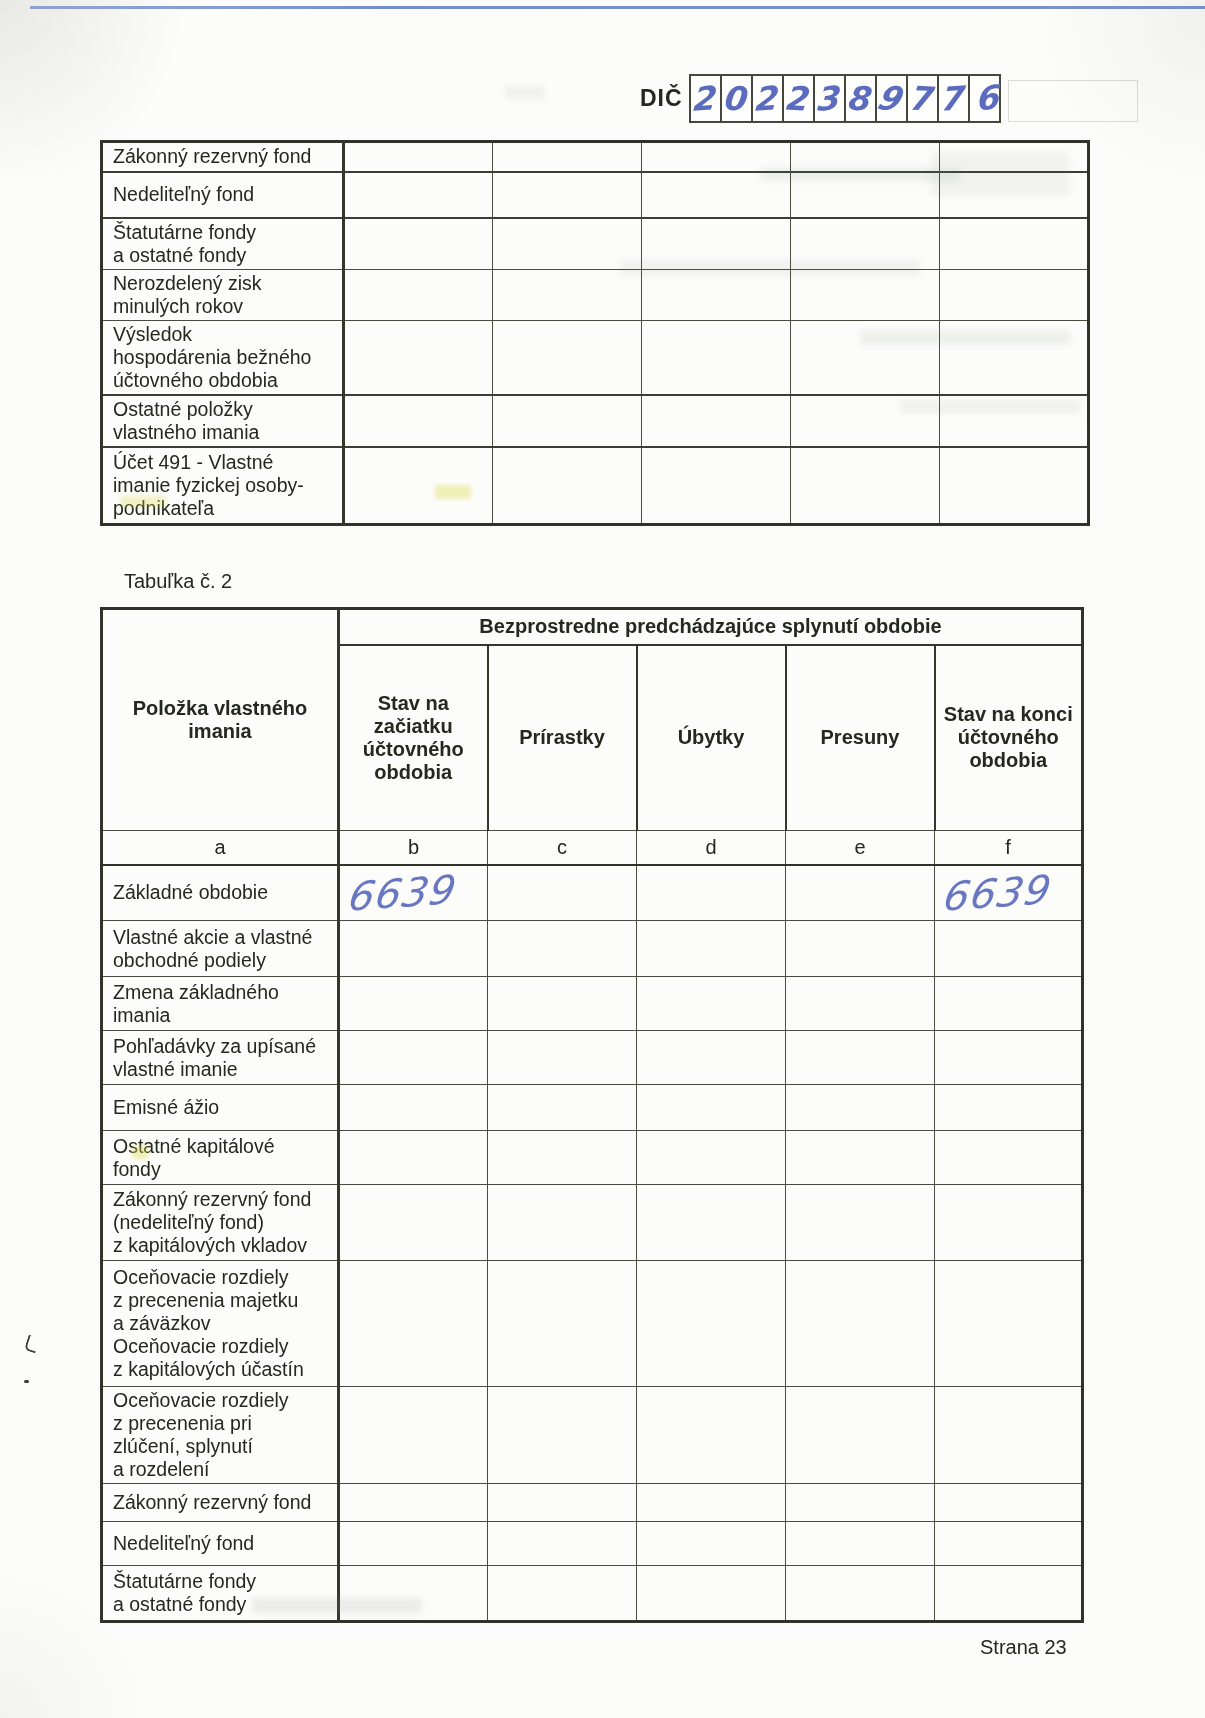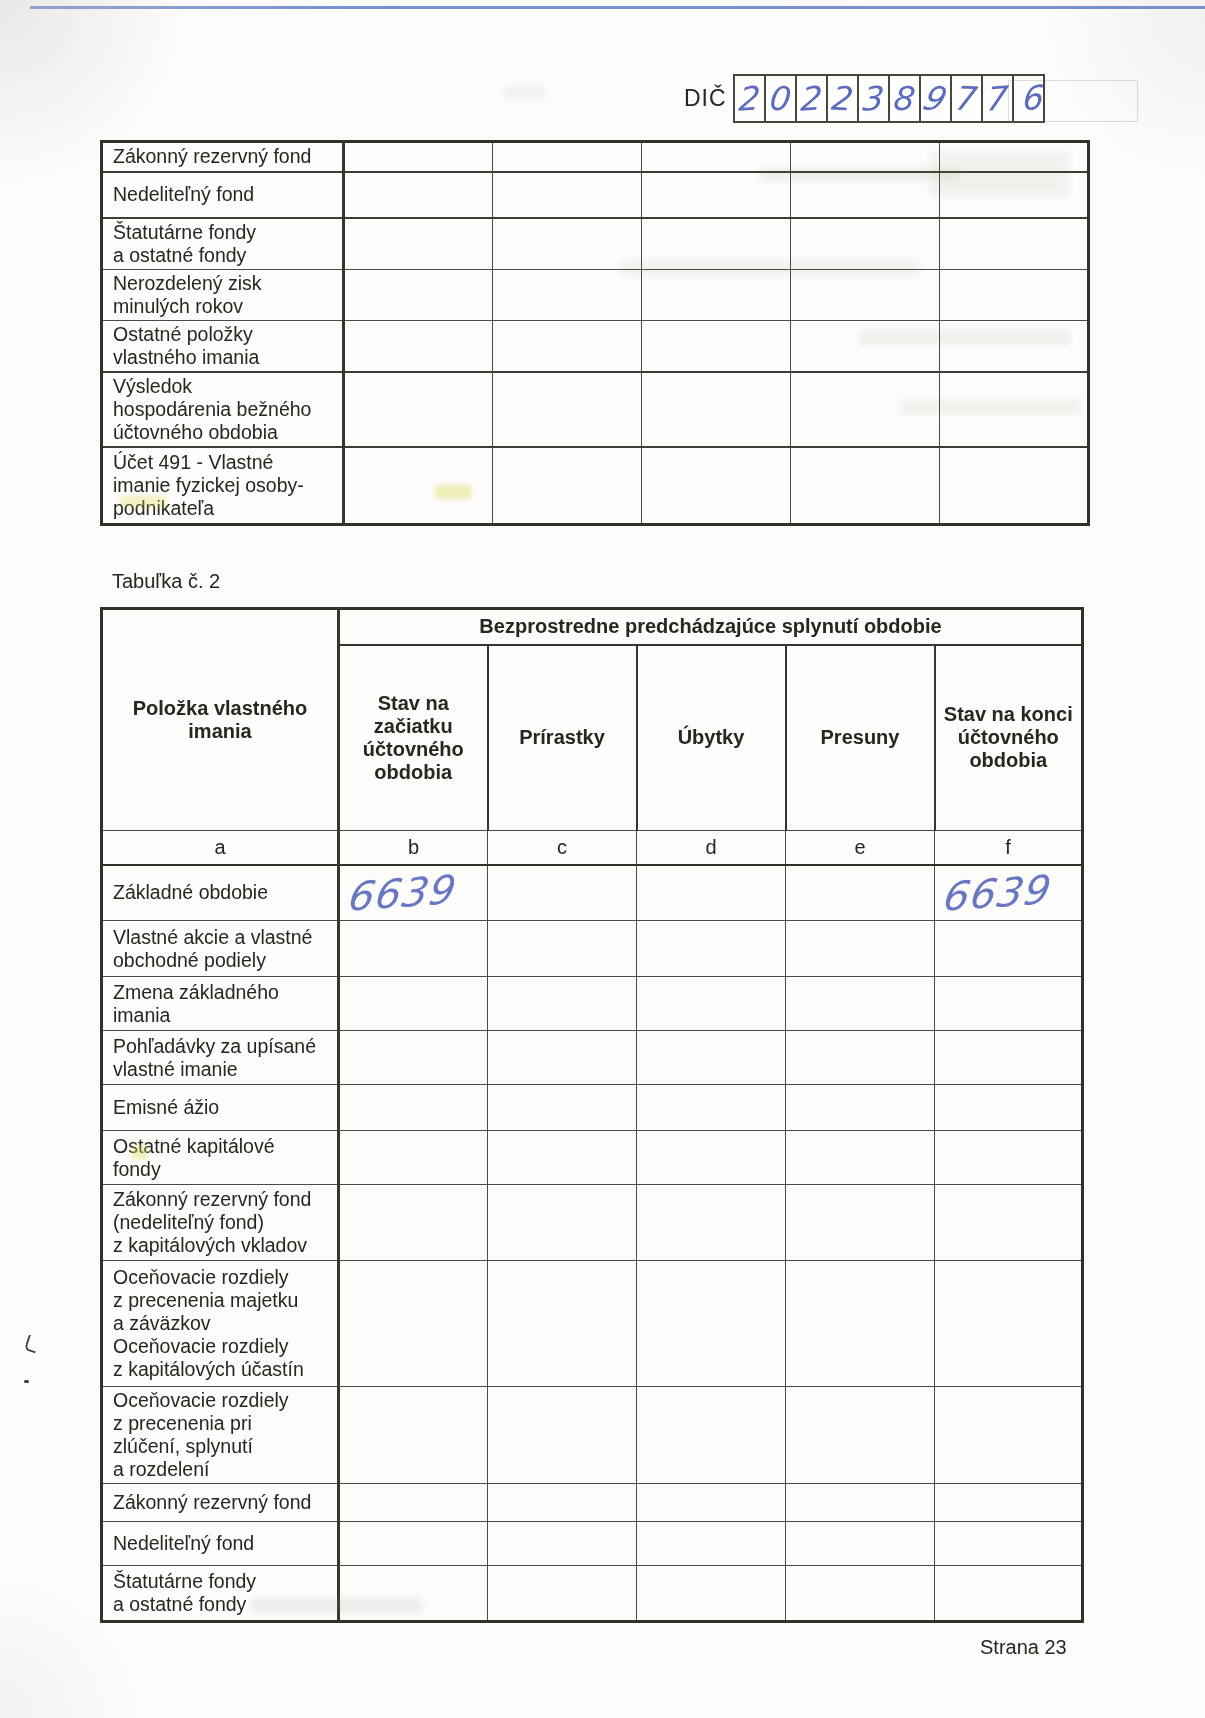--- a/index.html
+++ b/index.html
@@ -10,41 +10,41 @@
     background:
       radial-gradient(circle at 0% 0%, rgba(110,115,105,.14), transparent 9%),
       radial-gradient(circle at 100% 1%, rgba(110,115,105,.08), transparent 8%),
       radial-gradient(circle at 0% 100%, rgba(110,115,105,.07), transparent 7%),
       #fcfcfa;
   }
   .topline{position:absolute;left:30px;top:6px;width:1175px;height:3px;
     background:linear-gradient(90deg, rgba(70,100,180,.55), rgba(80,115,200,.8) 30%, rgba(70,100,185,.7));}
   .title-box{position:absolute;left:110px;top:72px;width:312px;height:40px;
     border:2px solid #3c4036;display:flex;align-items:center;padding-left:14px;font-size:21px;}
-  .dic-wrap{position:absolute;left:684px;top:74px;display:flex;align-items:center;}
+  .dic-wrap{position:absolute;left:640px;top:74px;display:flex;align-items:center;font-weight:bold;}
   .dic-label{font-size:23px;letter-spacing:1px;margin-right:8px;}
   .dic-boxes{display:flex;}
   .dic-box{width:29px;height:45px;border:2px solid #43473c;margin-left:-2px;
     display:flex;align-items:center;justify-content:center;overflow:visible;background:rgba(255,255,255,.6);}
   .hw{font-family:"DejaVu Sans",sans-serif;font-style:italic;color:#5b6cbe;}
   .dic-box .hw{font-size:33px;display:inline-block;transform:skewX(-9deg) rotate(-4deg);}
   .dic-box:nth-child(even) .hw{transform:skewX(-5deg) rotate(3deg);}
   .dic-box:nth-child(7) .hw{transform:skewX(-13deg) rotate(7deg);}
   .dic-box:nth-child(10) .hw{transform:skewX(-10deg) rotate(-8deg) translateX(5px);}
   .hw-val{font-size:40px;display:inline-block;transform:skewX(-14deg) rotate(-4deg);
     letter-spacing:1px;opacity:.92;line-height:1;}
 
   table{border-collapse:collapse;table-layout:fixed;position:absolute;left:100px;background:transparent;}
   td{border:1.6px solid #484c42;font-size:19.5px;line-height:23px;vertical-align:middle;
      padding:2px 6px;overflow:visible;}
   .t1{top:140px;width:987px;border:3px solid #2f332a;}
   .t2{top:607px;width:981px;border:3px solid #2f332a;}
   td.lbl{white-space:pre-line;border-right:3px solid #33372d;padding-left:10px;}
   tr.thickb td{border-bottom:2.4px solid #3a3e34;}
-  .t2cap{position:absolute;left:112px;top:570px;font-size:20px;}
+  .t2cap{position:absolute;left:124px;top:570px;font-size:20px;}
   td.mh{font-weight:bold;text-align:center;font-size:20px;border-bottom:2.6px solid #33372d;}
   td.ahead{font-weight:bold;text-align:center;white-space:pre-line;font-size:20px;
      border-right:3px solid #33372d;border-bottom:1.4px solid #484c42;}
   td.sh{font-weight:bold;text-align:center;white-space:pre-line;font-size:20px;
      border-left:2.6px solid #33372d;border-bottom:1.4px solid #484c42;}
   td.lt{text-align:center;font-size:20px;border-bottom:2.8px solid #2f332a;padding:2px;}
   td.cell{background:transparent;}
   td.hwcell{padding-left:10px;vertical-align:middle;}
   .footer{position:absolute;left:980px;top:1636px;font-size:20px;}
 
@@ -139,33 +139,33 @@
     </tr>
     <tr style="height:48px">
       <td class="lbl">Nerozdelený zisk
 minulých rokov</td>
       <td class="cell"></td>
           <td class="cell"></td>
           <td class="cell"></td>
           <td class="cell"></td>
           <td class="cell"></td>
     </tr>
-    <tr style="height:48px" class="thickb">
-      <td class="lbl">Ostatné položky
-vlastného imania</td>
-      <td class="cell"></td>
-          <td class="cell"></td>
-          <td class="cell"></td>
-          <td class="cell"></td>
-          <td class="cell"></td>
-    </tr>
     <tr style="height:72px" class="thickb">
       <td class="lbl">Výsledok
 hospodárenia bežného
 účtovného obdobia</td>
+      <td class="cell"></td>
+          <td class="cell"></td>
+          <td class="cell"></td>
+          <td class="cell"></td>
+          <td class="cell"></td>
+    </tr>
+    <tr style="height:48px" class="thickb">
+      <td class="lbl">Ostatné položky
+vlastného imania</td>
       <td class="cell"></td>
           <td class="cell"></td>
           <td class="cell"></td>
           <td class="cell"></td>
           <td class="cell"></td>
     </tr>
     <tr style="height:78px">
       <td class="lbl">Účet 491 - Vlastné
 imanie fyzickej osoby-
 podnikateľa</td>

